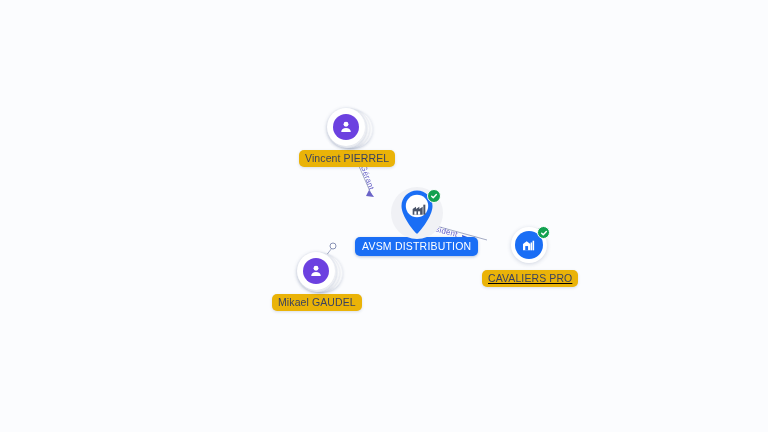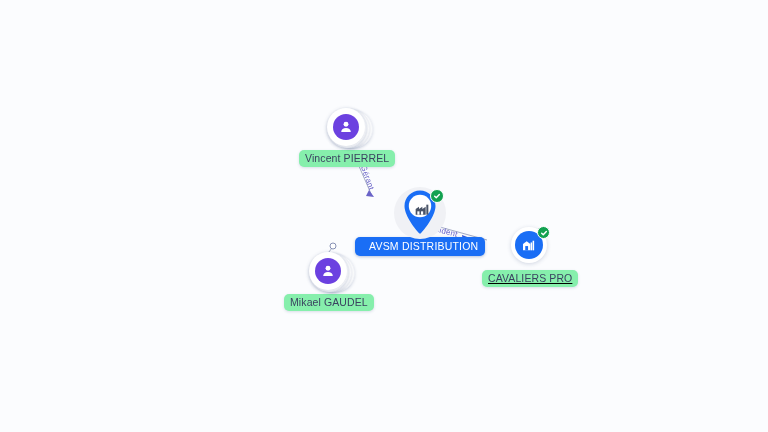--- a/index.html
+++ b/index.html
@@ -70,35 +70,35 @@
     background: #6c41e0;
     display: flex;
     align-items: center;
     justify-content: center;
   }
   .person-avatar svg { display: block; }
 
   
   .node-label {
     margin-top: 2px;
-    background: #86efac;
+    background: #eab308;
     border-radius: 5px;
     padding: 2px 6px 3px 6px;
     font-size: 10.5px;
     line-height: 12px;
     color: #3a4260;
     white-space: nowrap;
     box-shadow: 0 1px 3px rgba(40,60,110,0.16);
     letter-spacing: 0.1px;
   }
   .node-label.primary {
     background: #1a6ef5;
     color: #ffffff;
     font-size: 10.5px;
-    padding: 3px 7px 4px 14px;
+    padding: 3px 7px 4px 7px;
     box-shadow: 0 1px 3px rgba(20,60,140,0.30);
     letter-spacing: 0.2px;
   }
 
   
   .pin-wrap {
     position: relative;
     width: 58px;
     height: 58px;
     display: flex;
@@ -202,21 +202,21 @@
           <svg width="16" height="16" viewBox="0 0 24 24" fill="#ffffff">
             <circle cx="12" cy="8" r="3.7"></circle>
             <path d="M4.8 19.5c0-3.7 3.3-6 7.2-6s7.2 2.3 7.2 6z"></path>
           </svg>
         </div>
       </div>
     </div>
     <div class="node-label" style="margin-left:-2px;">Vincent PIERREL</div>
   </div>
 
-  <div class="node" style="left:286px; top:252px;justify-content:center;">
+  <div class="node" style="left:274px; top:252px;justify-content:center;">
     <div class="person-stack">
       <div class="stack-disc d3"></div>
       <div class="stack-disc d2"></div>
       <div class="stack-disc d1"></div>
       <div class="person-core">
         <div class="person-avatar">
           <svg width="16" height="16" viewBox="0 0 24 24" fill="#ffffff">
             <circle cx="12" cy="8" r="3.7"></circle>
             <path d="M4.8 19.5c0-3.7 3.3-6 7.2-6s7.2 2.3 7.2 6z"></path>
           </svg>

